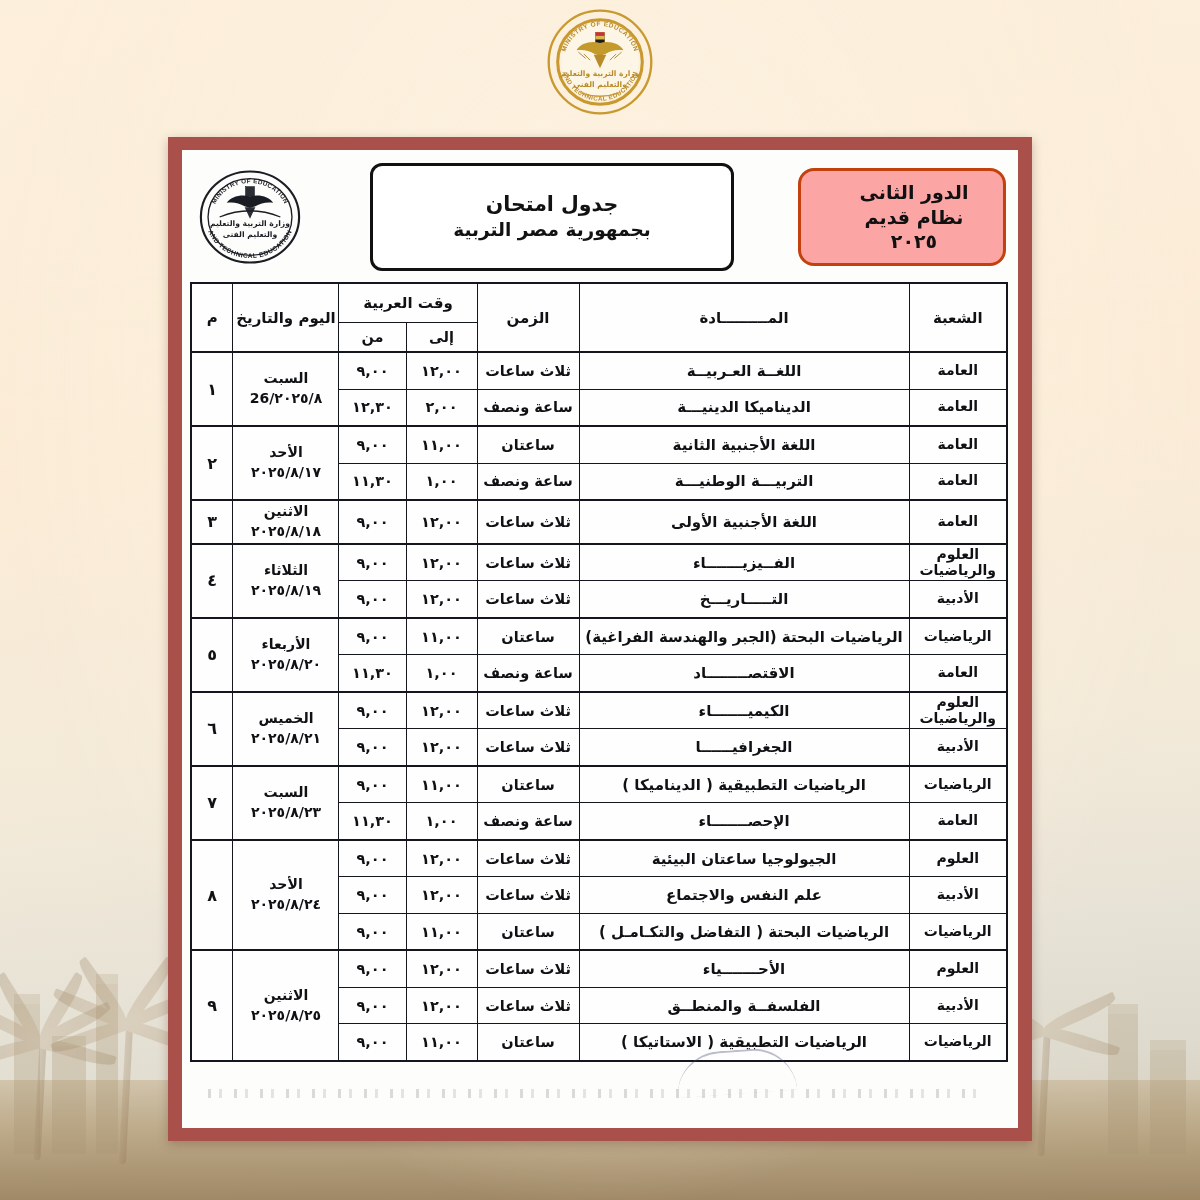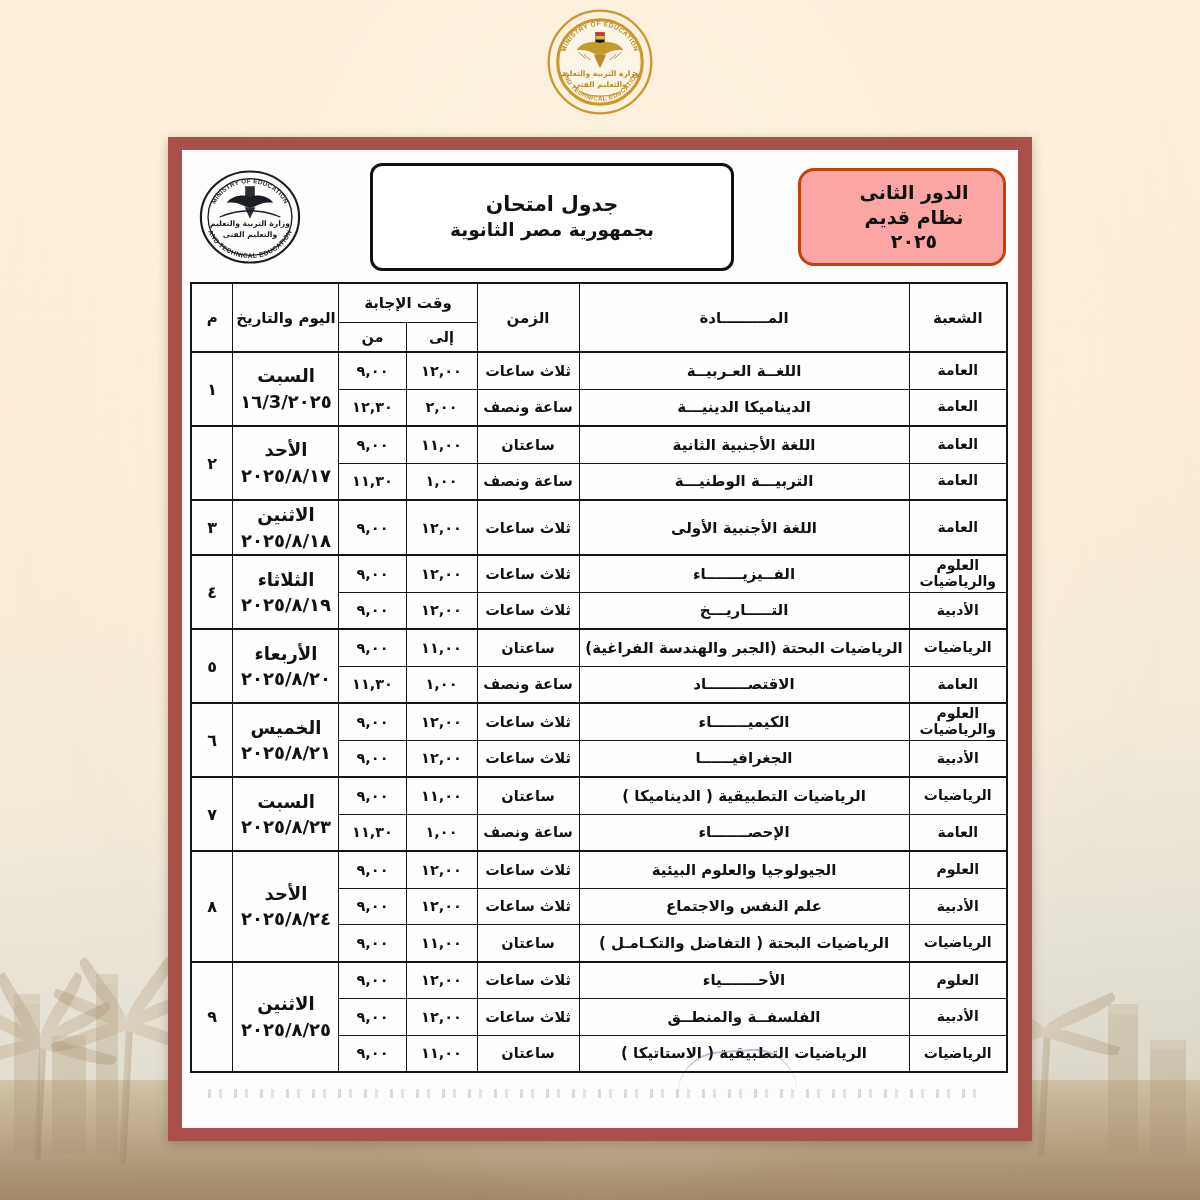--- a/index.html
+++ b/index.html
@@ -101,21 +101,21 @@
   col.c-mada{width:330px;}
   col.c-zaman{width:102px;}
   col.c-ila{width:71px;}
   col.c-min{width:67px;}
   col.c-day{width:106px;}
   col.c-num{width:42px;}
   td{height:33.5px;font-size:14.5px;}
   td.c-mada-cell{font-size:15px;margin-top:44px;}
   td.c-shoba-cell{font-size:14px;line-height:1.12;}
   td.c-num-cell{font-size:16px;}
-  td.c-day-cell{font-size:18px;line-height:1.42;}
+  td.c-day-cell{font-size:14px;line-height:1.42;}
   tr.grp-start > td{border-top:2.6px solid #14161d;}
   .day-l1{display:block;}
   .day-l2{display:block;}
   
   #smudge{
     position:absolute;left:26px;right:40px;bottom:30px;height:9px;
     background:repeating-linear-gradient(90deg,rgba(40,40,55,.30) 0 3px,rgba(255,255,255,0) 3px 11px,rgba(40,40,55,.22) 11px 14px,rgba(255,255,255,0) 14px 26px);
     opacity:.55;filter:blur(.4px);
   }
   #pen-arc{
@@ -200,21 +200,21 @@
     <div id="doc-head">
 
       <div id="round-box">
         <div>الدور الثانى</div>
         <div>نظام قديم</div>
         <div>٢٠٢٥</div>
       </div>
 
       <div id="title-box">
         <div class="tl tl1">جدول امتحان</div>
-        <div class="tl tl3">بجمهورية مصر الثانوية</div>
+        <div class="tl tl3">بجمهورية مصر التربية</div>
       </div>
 
       <div id="seal-doc">
         <svg viewBox="0 0 120 112" width="108" height="100" aria-hidden="true">
           <ellipse cx="60" cy="56" rx="55" ry="51" fill="none" stroke="#1b1d24" stroke-width="2.4"></ellipse>
           <ellipse cx="60" cy="56" rx="47" ry="43" fill="none" stroke="#1b1d24" stroke-width="1.5"></ellipse>
           <defs>
             <path id="dsArcT" d="M 60,56 m -42,0 a 42,38 0 0 1 84,0" fill="none"></path>
             <path id="dsArcB" d="M 60,56 m -50,0 a 50,46 0 0 0 100,0" fill="none"></path>
           </defs>
@@ -248,39 +248,39 @@
           <col class="c-ila">
             <col class="c-min">
             <col class="c-day">
             <col class="c-num">
         </colgroup>
         <thead>
           <tr>
             <th rowspan="2">الشعبة</th>
             <th rowspan="2">المـــــــــادة</th>
             <th rowspan="2">الزمن</th>
-            <th colspan="2">وقت الإجابة</th>
+            <th colspan="2">وقت العربية</th>
             <th rowspan="2">اليوم والتاريخ</th>
             <th rowspan="2">م</th>
           </tr>
           <tr>
             <th class="h-sub">إلى</th>
             <th class="h-sub">من</th>
           </tr>
         </thead>
         <tbody id="tbody">
             <tr class="grp-start">
               <td class="c-shoba-cell">العامة</td>
               <td class="c-mada-cell">اللغــة العـربيــة</td>
               <td>ثلاث ساعات</td>
               <td>١٢,٠٠</td>
               <td>٩,٠٠</td>
               <td class="c-day-cell" rowspan="2">
                 <span class="day-l1">السبت</span>
-                <span class="day-l2">٢٠٢٥/3/١٦</span>
+                <span class="day-l2">٢٠٢٥/٨/26</span>
               </td>
               <td class="c-num-cell" rowspan="2">١</td>
             </tr>
             <tr>
               <td class="c-shoba-cell">العامة</td>
               <td class="c-mada-cell">الديناميكا الدينيـــة</td>
               <td>ساعة ونصف</td>
               <td>٢,٠٠</td>
               <td>١٢,٣٠</td>
             </tr>
@@ -386,21 +386,21 @@
             </tr>
             <tr>
               <td class="c-shoba-cell">العامة</td>
               <td class="c-mada-cell">الإحصـــــــاء</td>
               <td>ساعة ونصف</td>
               <td>١,٠٠</td>
               <td>١١,٣٠</td>
             </tr>
             <tr class="grp-start">
               <td class="c-shoba-cell">العلوم</td>
-              <td class="c-mada-cell">الجيولوجيا والعلوم البيئية</td>
+              <td class="c-mada-cell">الجيولوجيا ساعتان البيئية</td>
               <td>ثلاث ساعات</td>
               <td>١٢,٠٠</td>
               <td>٩,٠٠</td>
               <td class="c-day-cell" rowspan="3">
                 <span class="day-l1">الأحد</span>
                 <span class="day-l2">٢٠٢٥/٨/٢٤</span>
               </td>
               <td class="c-num-cell" rowspan="3">٨</td>
             </tr>
             <tr>

